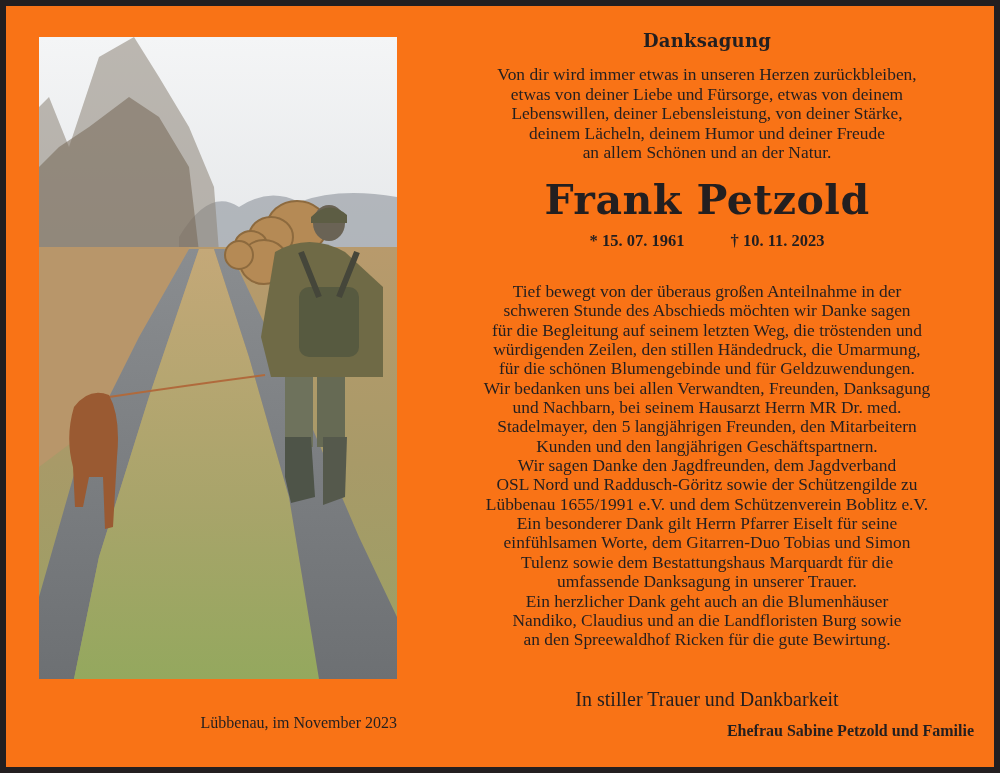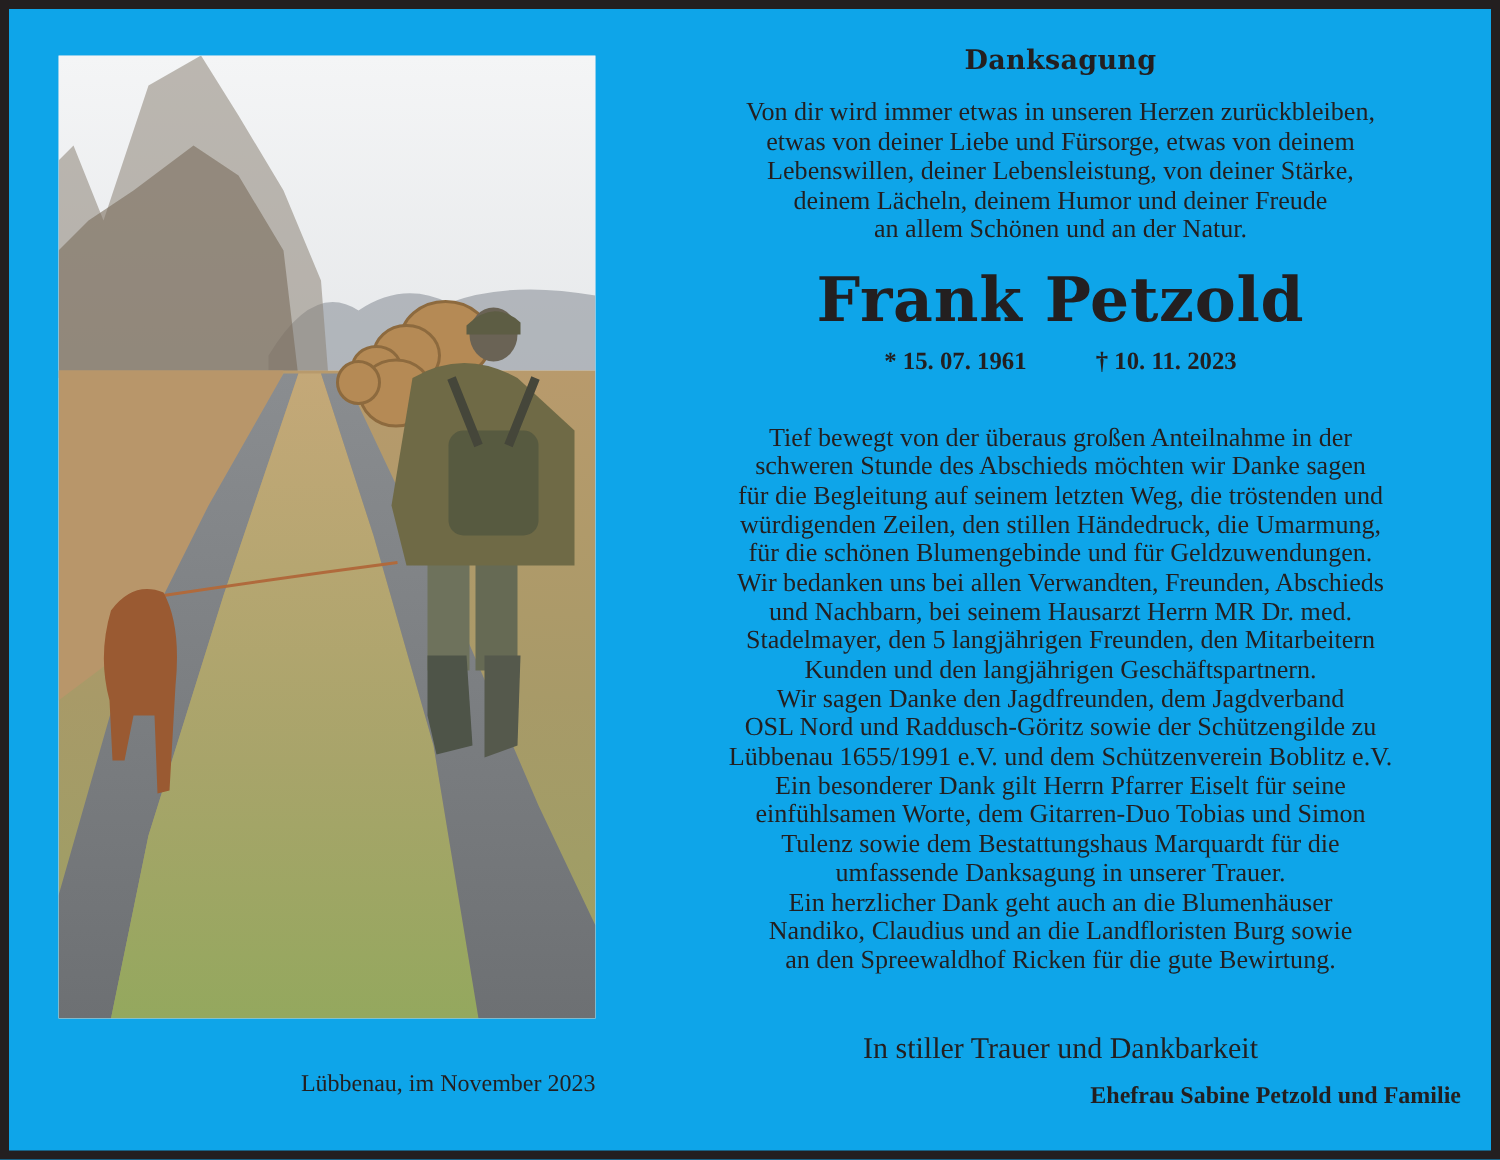--- a/index.html
+++ b/index.html
@@ -5,21 +5,21 @@
   html, body { margin: 0; padding: 0; }
   body {
     width: 1000px; height: 773px; overflow: hidden;
     background: #231f20;
     font-family: "DejaVu Serif", serif;
     color: #231f20;
   }
   .page {
     position: absolute; left: 6px; top: 6px;
     width: 988px; height: 761px;
-    background: #0ea5e9;
+    background: #f97316;
   }
   .photo {
     position: absolute; left: 33px; top: 31px;
     width: 358px; height: 642px;
     overflow: hidden;
     background: #eef0f1;
   }
   .photo svg { display: block; width: 100%; height: 100%; }
 
   .text-col {
@@ -165,21 +165,21 @@
       <span class="birth">* 15. 07. 1961</span>
       <span class="death">† 10. 11. 2023</span>
     </div>
 
     <div class="body-text">
       <div>Tief bewegt von der überaus großen Anteilnahme in der</div>
       <div>schweren Stunde des Abschieds möchten wir Danke sagen</div>
       <div>für die Begleitung auf seinem letzten Weg, die tröstenden und</div>
       <div>würdigenden Zeilen, den stillen Händedruck, die Umarmung,</div>
       <div>für die schönen Blumengebinde und für Geldzuwendungen.</div>
-      <div>Wir bedanken uns bei allen Verwandten, Freunden, Abschieds</div>
+      <div>Wir bedanken uns bei allen Verwandten, Freunden, Danksagung</div>
       <div>und Nachbarn, bei seinem Hausarzt Herrn MR Dr. med.</div>
       <div>Stadelmayer, den 5 langjährigen Freunden, den Mitarbeitern</div>
       <div>Kunden und den langjährigen Geschäftspartnern.</div>
       <div>Wir sagen Danke den Jagdfreunden, dem Jagdverband</div>
       <div>OSL Nord und Raddusch-Göritz sowie der Schützengilde zu</div>
       <div>Lübbenau 1655/1991 e.V. und dem Schützenverein Boblitz e.V.</div>
       <div>Ein besonderer Dank gilt Herrn Pfarrer Eiselt für seine</div>
       <div>einfühlsamen Worte, dem Gitarren-Duo Tobias und Simon</div>
       <div>Tulenz sowie dem Bestattungshaus Marquardt für die</div>
       <div>umfassende Danksagung in unserer Trauer.</div>

